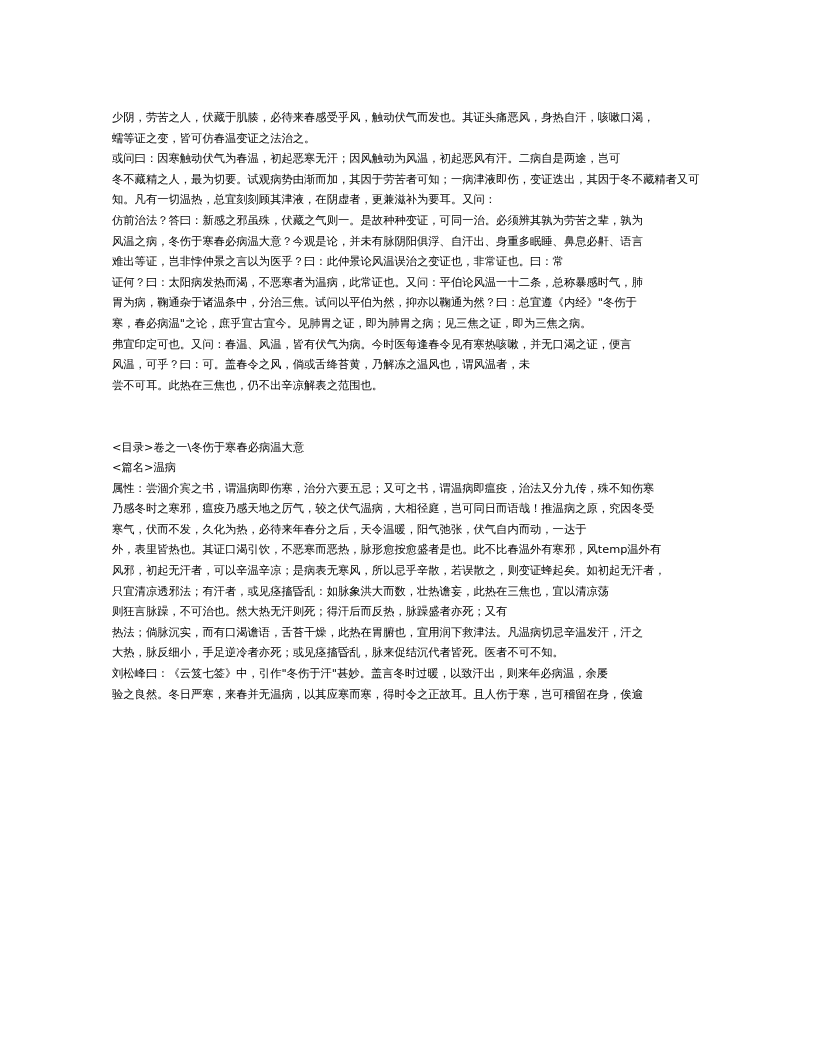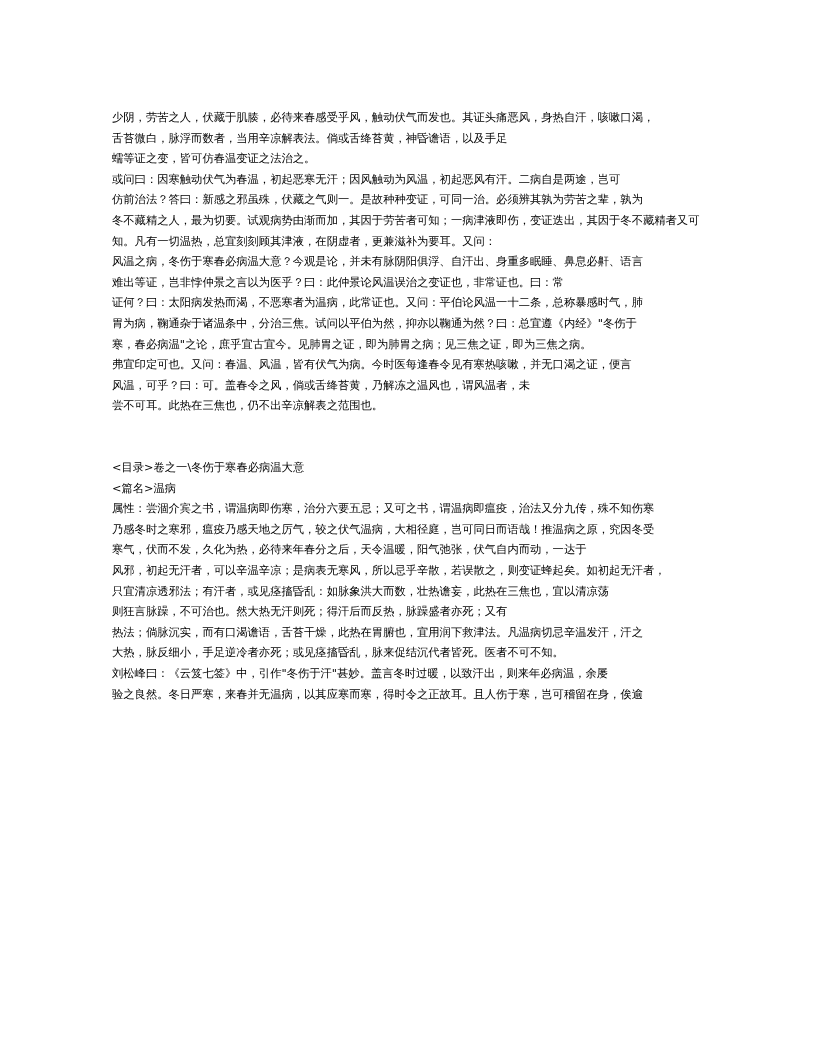--- a/index.html
+++ b/index.html
@@ -43,43 +43,43 @@
     word-break: break-all;
   }
 </style>
 </head>
 <body>
 
 <div class="page">
   <div class="doc-body">
 
     <p class="para">少阴，劳苦之人，伏藏于肌腠，必待来春感受乎风，触动伏气而发也。其证头痛恶风，身热自汗，咳嗽口渴，</p>
-    <p class="para">舌苔微白，脉浮而数者，当用辛凉解表法。倘或舌绛苔黄，神昏谵语，以及手足</p>
     <p class="para">蠕等证之变，皆可仿春温变证之法治之。</p>
     <p class="para">或问曰：因寒触动伏气为春温，初起恶寒无汗；因风触动为风温，初起恶风有汗。二病自是两途，岂可</p>
+    <p class="para">冬不藏精之人，最为切要。试观病势由渐而加，其因于劳苦者可知；一病津液即伤，变证迭出，其因于冬不藏精者又可知。凡有一切温热，总宜刻刻顾其津液，在阴虚者，更兼滋补为要耳。又问：</p>
     <p class="para">仿前治法？答曰：新感之邪虽殊，伏藏之气则一。是故种种变证，可同一治。必须辨其孰为劳苦之辈，孰为</p>
-    <p class="para">冬不藏精之人，最为切要。试观病势由渐而加，其因于劳苦者可知；一病津液即伤，变证迭出，其因于冬不藏精者又可知。凡有一切温热，总宜刻刻顾其津液，在阴虚者，更兼滋补为要耳。又问：</p>
     <p class="para">风温之病，冬伤于寒春必病温大意？今观是论，并未有脉阴阳俱浮、自汗出、身重多眠睡、鼻息必鼾、语言</p>
     <p class="para">难出等证，岂非悖仲景之言以为医乎？曰：此仲景论风温误治之变证也，非常证也。曰：常</p>
     <p class="para">证何？曰：太阳病发热而渴，不恶寒者为温病，此常证也。又问：平伯论风温一十二条，总称暴感时气，肺</p>
     <p class="para">胃为病，鞠通杂于诸温条中，分治三焦。试问以平伯为然，抑亦以鞠通为然？曰：总宜遵《内经》"冬伤于</p>
     <p class="para">寒，春必病温"之论，庶乎宜古宜今。见肺胃之证，即为肺胃之病；见三焦之证，即为三焦之病。</p>
     <p class="para">弗宜印定可也。又问：春温、风温，皆有伏气为病。今时医每逢春令见有寒热咳嗽，并无口渴之证，便言</p>
     <p class="para">风温，可乎？曰：可。盖春令之风，倘或舌绛苔黄，乃解冻之温风也，谓风温者，未</p>
     <p class="para">尝不可耳。此热在三焦也，仍不出辛凉解表之范围也。</p>
 
     <div class="spacer"></div>
     <div class="spacer"></div>
 
     <p class="heading-line">&lt;目录&gt;卷之一\冬伤于寒春必病温大意</p>
     <p class="heading-line">&lt;篇名&gt;温病</p>
 
     <p class="para">属性：尝涸介宾之书，谓温病即伤寒，治分六要五忌；又可之书，谓温病即瘟疫，治法又分九传，殊不知伤寒</p>
     <p class="para">乃感冬时之寒邪，瘟疫乃感天地之厉气，较之伏气温病，大相径庭，岂可同日而语哉！推温病之原，究因冬受</p>
     <p class="para">寒气，伏而不发，久化为热，必待来年春分之后，天令温暖，阳气弛张，伏气自内而动，一达于</p>
+    <p class="para">外，表里皆热也。其证口渴引饮，不恶寒而恶热，脉形愈按愈盛者是也。此不比春温外有寒邪，风temp温外有</p>
     <p class="para">风邪，初起无汗者，可以辛温辛凉；是病表无寒风，所以忌乎辛散，若误散之，则变证蜂起矣。如初起无汗者，</p>
     <p class="para">只宜清凉透邪法；有汗者，或见痉搐昏乱：如脉象洪大而数，壮热谵妄，此热在三焦也，宜以清凉荡</p>
     <p class="para">则狂言脉躁，不可治也。然大热无汗则死；得汗后而反热，脉躁盛者亦死；又有</p>
     <p class="para">热法；倘脉沉实，而有口渴谵语，舌苔干燥，此热在胃腑也，宜用润下救津法。凡温病切忌辛温发汗，汗之</p>
     <p class="para">大热，脉反细小，手足逆冷者亦死；或见痉搐昏乱，脉来促结沉代者皆死。医者不可不知。</p>
     <p class="para">刘松峰曰：《云笈七签》中，引作"冬伤于汗"甚妙。盖言冬时过暖，以致汗出，则来年必病温，余屡</p>
     <p class="para">验之良然。冬日严寒，来春并无温病，以其应寒而寒，得时令之正故耳。且人伤于寒，岂可稽留在身，俟逾</p>
 
   </div>
 </div>

